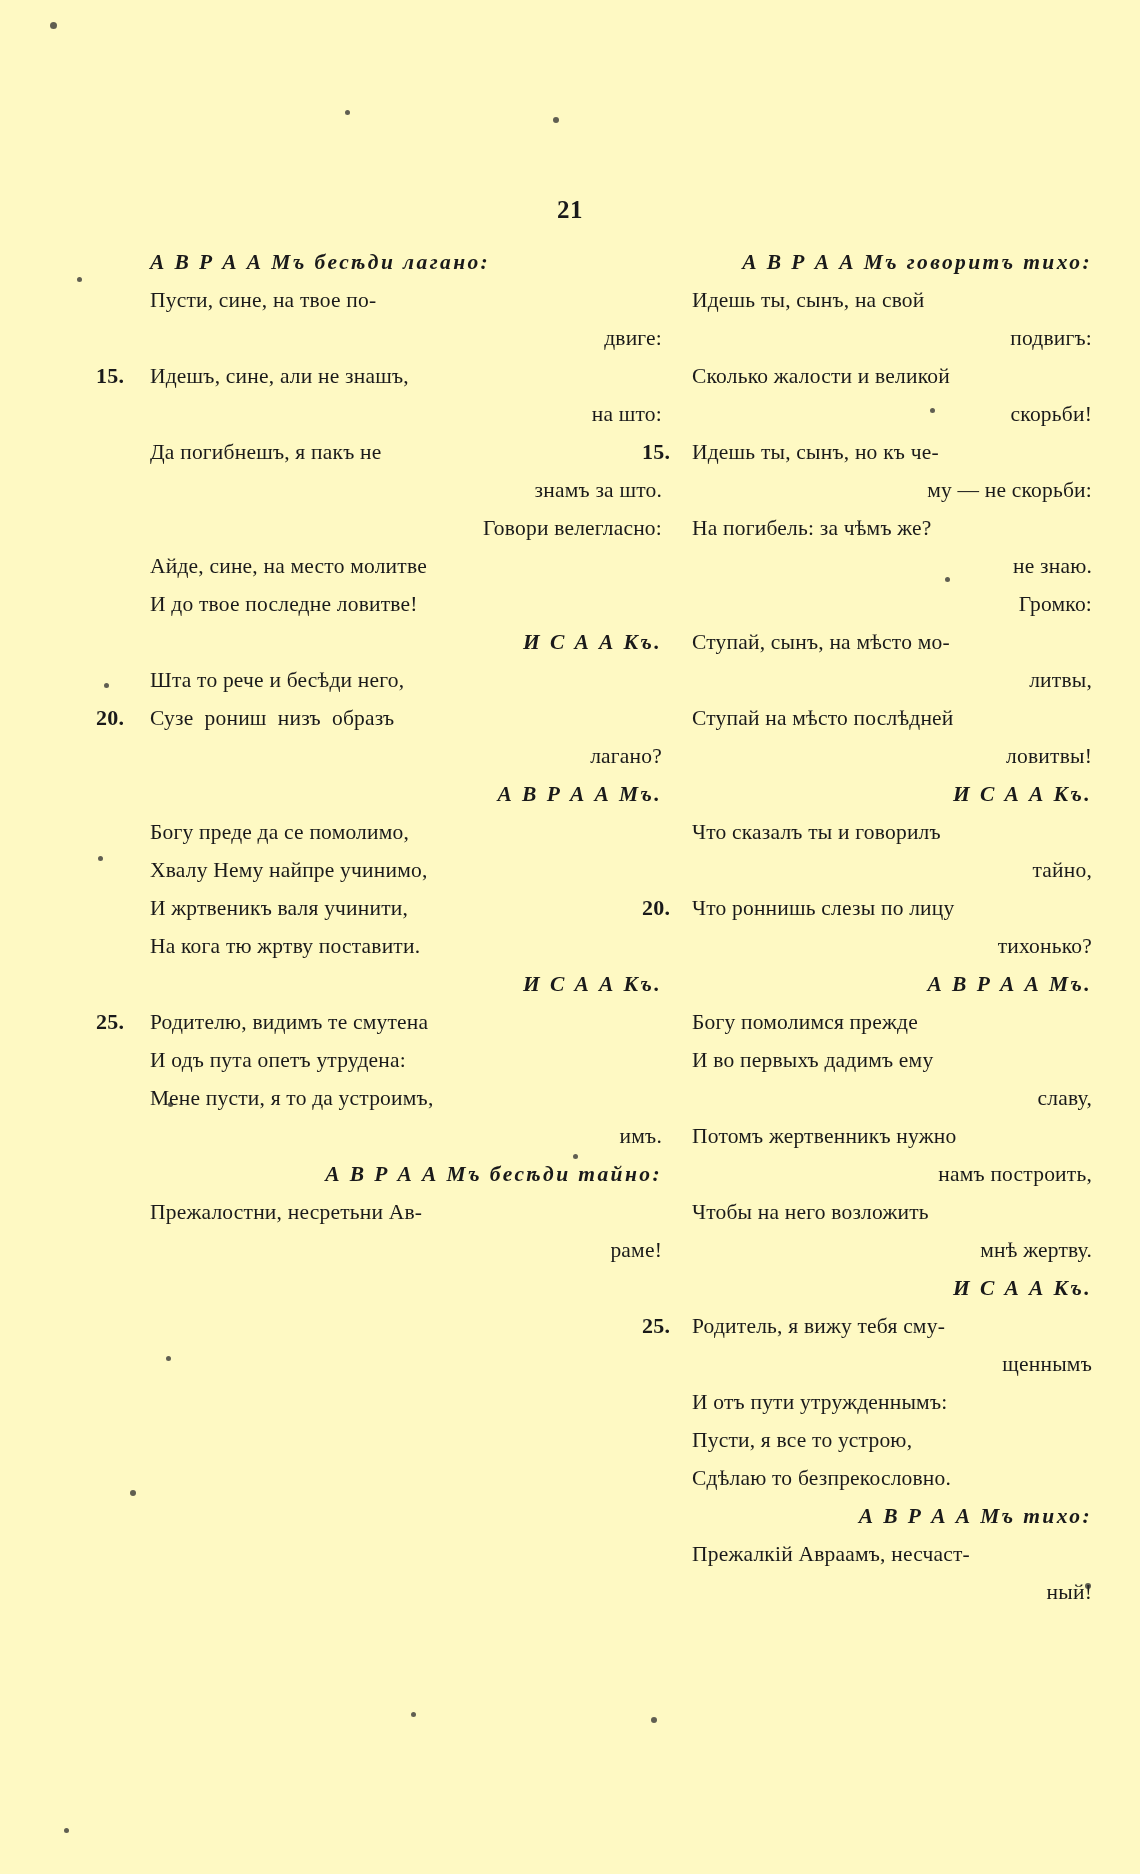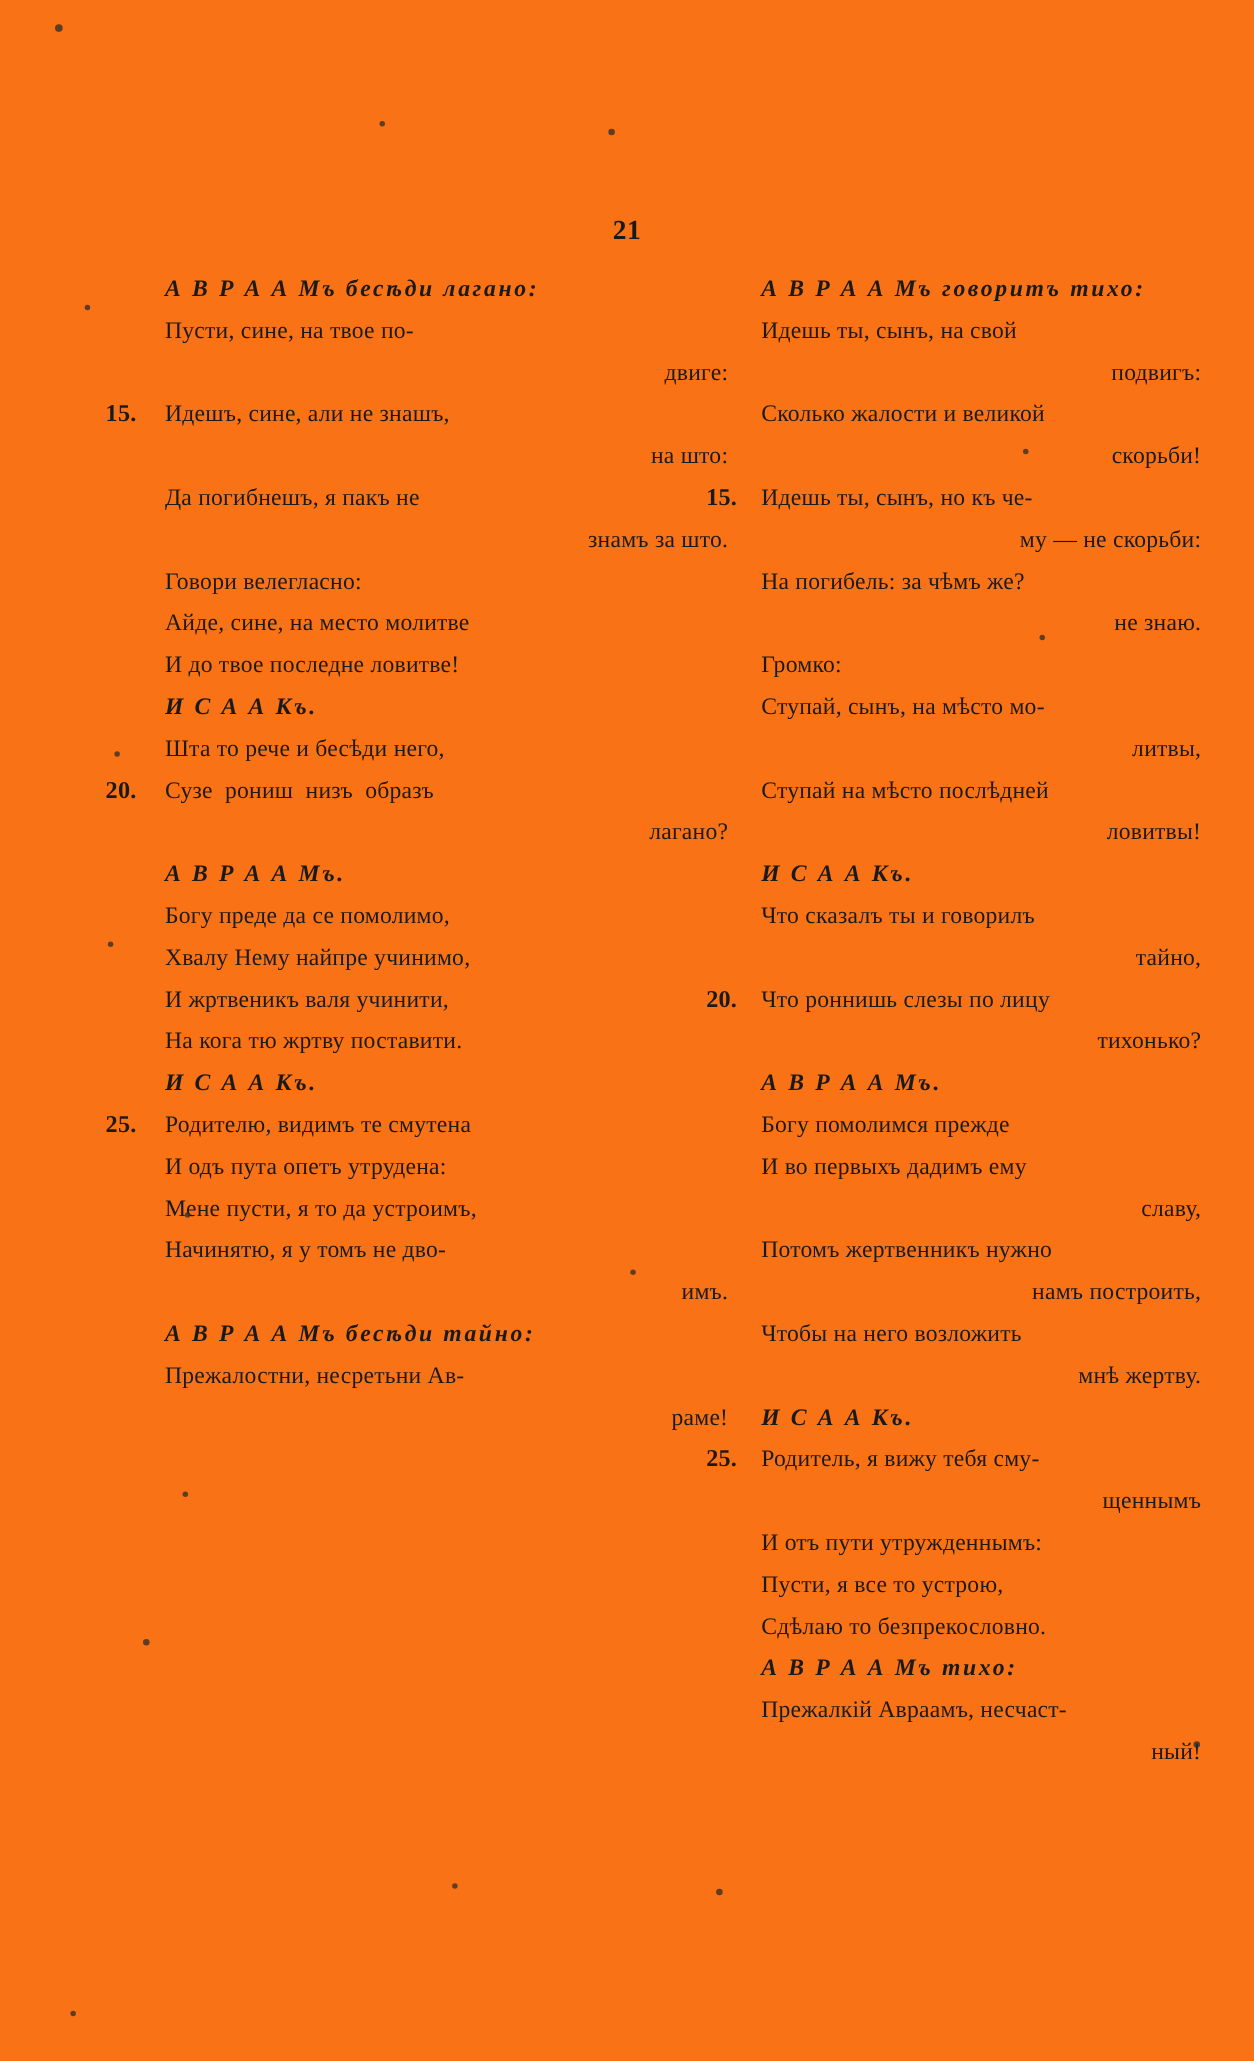--- a/index.html
+++ b/index.html
@@ -11,21 +11,21 @@
     width: 1140px;
     height: 1874px;
     position: relative;
     font-family: "Liberation Serif", serif;
     color: #1a1a1a;
     overflow: hidden;
   }
   .page {
     position: absolute;
     inset: 0;
-    background: #f97316;
+    background: #fef9c3;
   }
   
   .speck {
     position: absolute;
     background: #2b2b2b;
     border-radius: 50%;
     opacity: .75;
   }
   .page-number {
     position: absolute;
@@ -66,21 +66,21 @@
     position: absolute;
     left: -54px;
     top: 0;
     font-weight: bold;
     font-size: 22px;
     text-align: right;
   }
   .col-right .num {
     left: -50px;
   }
-  .c   { text-align: left; }
+  .c   { text-align: right; }
   .r   { text-align: right; font-family: Liberation Serif, serif; }
   .l   { text-align: left; }
   .sp  { letter-spacing: 2.4px; font-style: italic; }
   .bold { font-weight: bold; }
 </style>
 </head>
 <body>
 
 <div class="page">
 
@@ -104,21 +104,20 @@
         <div class="line r">лагано?</div>
         <div class="line c sp bold">А В Р А А Мъ.</div>
         <div class="line l">Богу преде да се помолимо,</div>
         <div class="line l">Хвалу Нему найпре учинимо,</div>
         <div class="line l">И жртвеникъ валя учинити,</div>
         <div class="line l">На кога тю жртву поставити.</div>
         <div class="line c sp bold">И С А А Къ.</div>
         <div class="line l">Родителю, видимъ те смутена<span class="num">25.</span></div>
         <div class="line l">И одъ пута опетъ утрудена:</div>
         <div class="line l">Мене пусти, я то да устроимъ,</div>
-        <div class="line l">Начинятю, я у томъ не дво-</div>
         <div class="line r">имъ.</div>
         <div class="line c sp bold">А В Р А А Мъ бесѣди тайно:</div>
         <div class="line l">Прежалостни, несретьни Ав-</div>
         <div class="line r">раме!</div>
       </div>
     <div class="col col-right">
         <div class="line c sp bold">А В Р А А Мъ говоритъ тихо:</div>
         <div class="line l">Идешь ты, сынъ, на свой</div>
         <div class="line r">подвигъ:</div>
         <div class="line l">Сколько жалости и великой</div>

